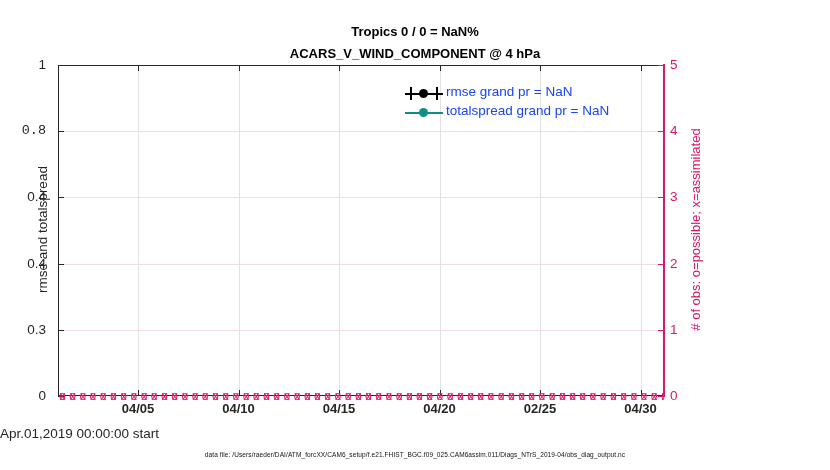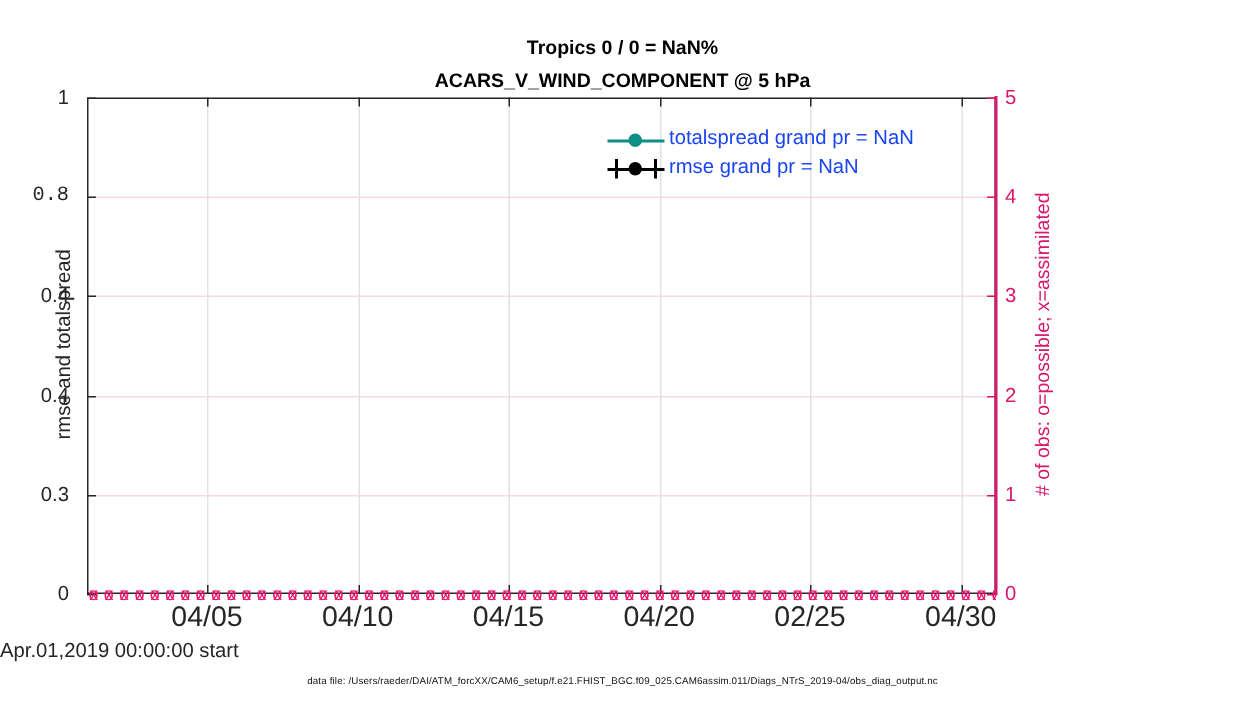--- a/index.html
+++ b/index.html
@@ -42,21 +42,21 @@
   .ylabel-left{
     position:absolute;right:784px;text-align:right;
     font-size:13.5px;color:#262626;line-height:13px;
   }
   .ylabel-right{
     position:absolute;left:670px;text-align:left;
     font-size:13.5px;color:#d6176b;line-height:13px;
   }
   .xlabel-tick{
     position:absolute;top:401px;text-align:center;width:70px;
-    font-size:19px;color:#262626;
+    font-size:13px;color:#262626;font-weight:bold;
   }
 
   
   #ylabel-name{
     position:absolute;left:-78px;top:222px;width:240px;text-align:center;
     font-size:13.5px;color:#262626;
     transform:rotate(-90deg);transform-origin:center center;
   }
   #ylabel-name-right{
     position:absolute;left:575px;top:222px;width:240px;text-align:center;
@@ -100,21 +100,21 @@
     position:absolute;left:0;top:451px;width:830px;text-align:center;
     font-size:6.5px;color:#111;letter-spacing:0.1px;
   }
 </style>
 </head>
 <body>
 
 <div id="figure">
 
   <div class="title" id="title-line1">Tropics 0 / 0 = NaN%</div>
-  <div class="title" id="title-line2">ACARS_V_WIND_COMPONENT @ 5 hPa</div>
+  <div class="title" id="title-line2">ACARS_V_WIND_COMPONENT @ 4 hPa</div>
 
   <div id="gridlines">
       <div class="grid-h" style="top: 330px;"></div>
       <div class="grid-h" style="top: 264px;"></div>
       <div class="grid-h" style="top: 197px;"></div>
       <div class="grid-h" style="top: 131px;"></div>
       <div class="grid-v" style="left: 138px;"></div>
       <div class="grid-v" style="left: 239px;"></div>
       <div class="grid-v" style="left: 339px;"></div>
       <div class="grid-v" style="left: 440px;"></div>
@@ -171,30 +171,30 @@
       <div class="xlabel-tick" style="left: 505px;">02/25</div>
       <div class="xlabel-tick" style="left: 605.5px;">04/30</div>
     </div>
 
   <div id="ylabel-name">rmse and totalspread</div>
   <div id="ylabel-name-right"># of obs: o=possible; x=assimilated</div>
   <div id="xlabel-name">Apr.01,2019 00:00:00 start</div>
 
   <div id="legend">
       <div class="legend-row">
-        <div class="legend-swatch" style="background: rgb(14, 143, 134);"></div>
-        <div class="legend-dot" style="background: rgb(14, 143, 134);"></div>
-        <div class="legend-text" style="color: rgb(26, 69, 240);">totalspread grand pr = NaN</div>
-      </div>
-      <div class="legend-row">
         <div class="legend-swatch" style="background: rgb(0, 0, 0);"></div>
         <div class="legend-cap" style="left: 5px; background: rgb(0, 0, 0);"></div>
         <div class="legend-cap" style="left: 31px; background: rgb(0, 0, 0);"></div>
         <div class="legend-dot" style="background: rgb(0, 0, 0);"></div>
         <div class="legend-text" style="color: rgb(26, 69, 240);">rmse grand pr = NaN</div>
+      </div>
+      <div class="legend-row">
+        <div class="legend-swatch" style="background: rgb(14, 143, 134);"></div>
+        <div class="legend-dot" style="background: rgb(14, 143, 134);"></div>
+        <div class="legend-text" style="color: rgb(26, 69, 240);">totalspread grand pr = NaN</div>
       </div>
     </div>
 
   <div id="obs-markers">
       <span class="obs-mark" style="left: 1px;">o</span>
       <span class="obs-mark" style="left: 1.5px;">x</span>
       <span class="obs-mark" style="left: 11.2px;">o</span>
       <span class="obs-mark" style="left: 11.7px;">x</span>
       <span class="obs-mark" style="left: 21.41px;">o</span>
       <span class="obs-mark" style="left: 21.91px;">x</span>

